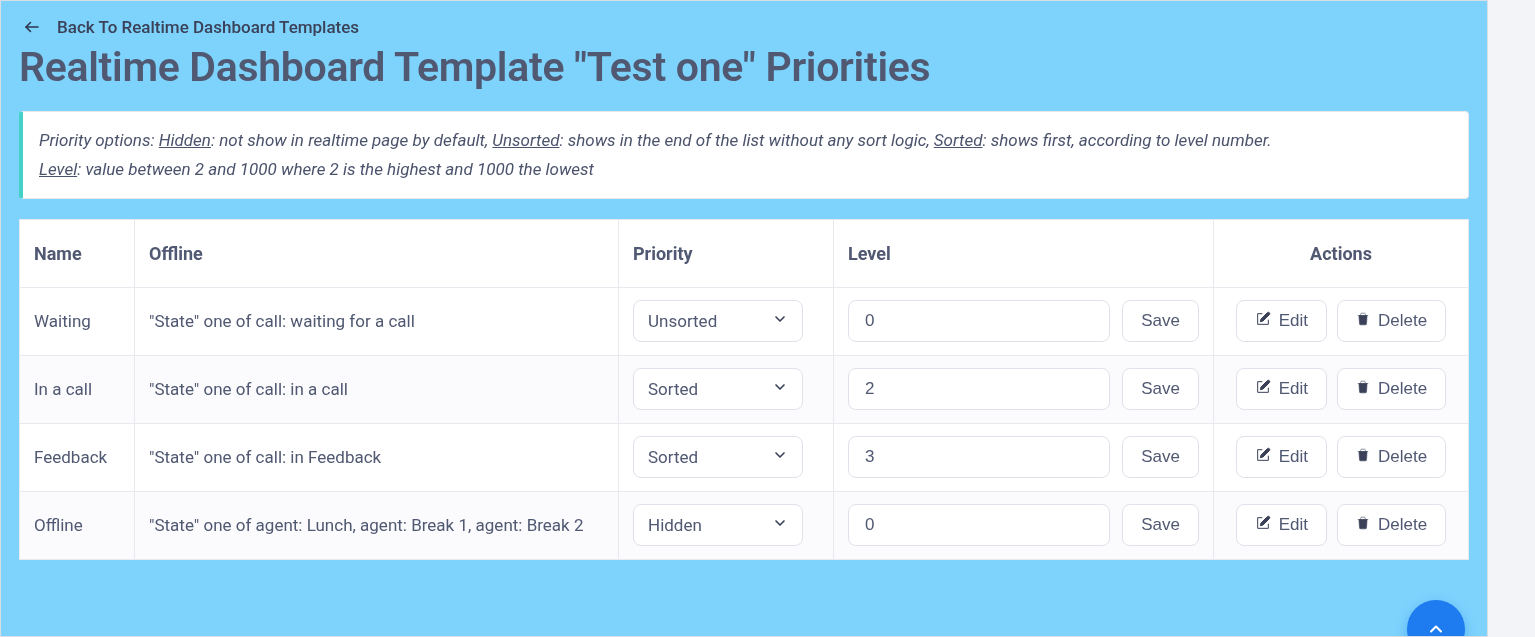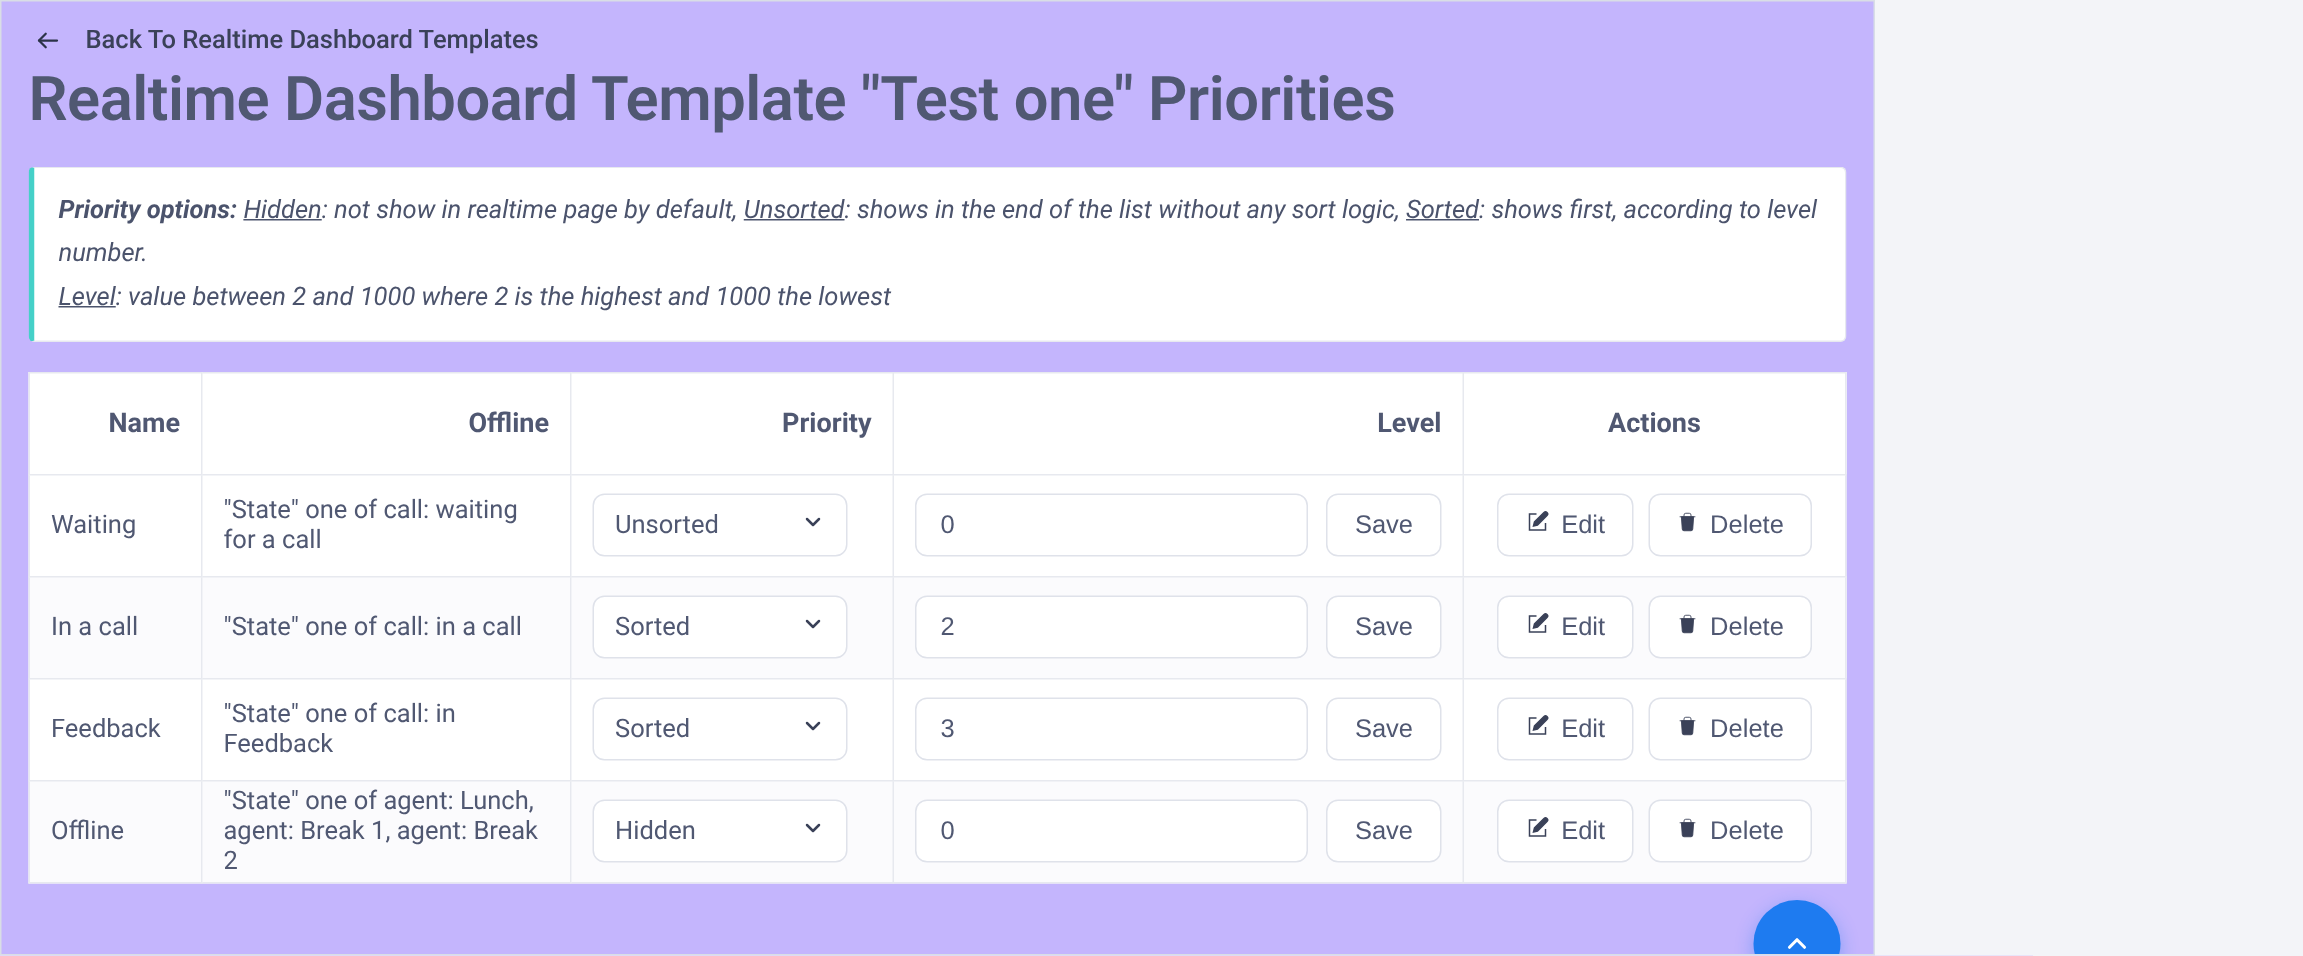--- a/index.html
+++ b/index.html
@@ -4,23 +4,23 @@
 <style>
   * { box-sizing: border-box; }
   html, body {
     margin: 0; padding: 0;
     font-family: -apple-system, BlinkMacSystemFont, "Segoe UI", Roboto, "Helvetica Neue", Arial, sans-serif;
     background: #f3f4f8;
     color: #505872;
     font-size: 16px;
   }
   .page {
-    width: 1250px;
+    width: 1488px;
     min-height: 637px;
-    background: #c4b5fd;
+    background: #7dd3fc;
     border: 1px solid #d9dee6;
     position: relative;
     overflow: hidden;
   }
   .back-link {
     display: flex;
     align-items: center;
     gap: 16px;
     padding: 16px 22px 0 22px;
     cursor: pointer;
@@ -49,21 +49,21 @@
     border: 1px solid #e7e9ef;
     border-left: 4px solid #45d0c8;
     border-radius: 4px;
     padding: 14px 16px;
     color: #4b536c;
     font-style: italic;
     font-size: 17px;
     line-height: 1.7;
   }
   .info-banner .opt-label {
-    font-weight: 700; font-style: italic;
+    font-weight: 400; font-style: italic;
   }
   .info-banner .u { text-decoration: underline; }
   .action-bar {
     display: flex;
     justify-content: flex-end;
     margin: 0 18px 18px 18px;
   }
   .btn-primary {
     background: #1e7bf0;
     color: #fff;
@@ -86,21 +86,20 @@
     padding: 0 14px;
     height: 68px;
     text-align: left;
     vertical-align: middle;
     color: #505872;
   }
   table.data th {
     font-weight: 700;
     font-size: 18px;
     background: #fff;
-    text-align: right;
   }
   table.data tr:nth-child(even) td {
     background: #fbfbfd;
   }
   table.data th.col-actions, table.data td.col-actions { text-align: center; }
   .col-name { width: 115px; }
   .col-filter { }
   .col-priority { width: 215px; }
   .col-level { width: 380px; }
   .col-actions { width: 255px; }

